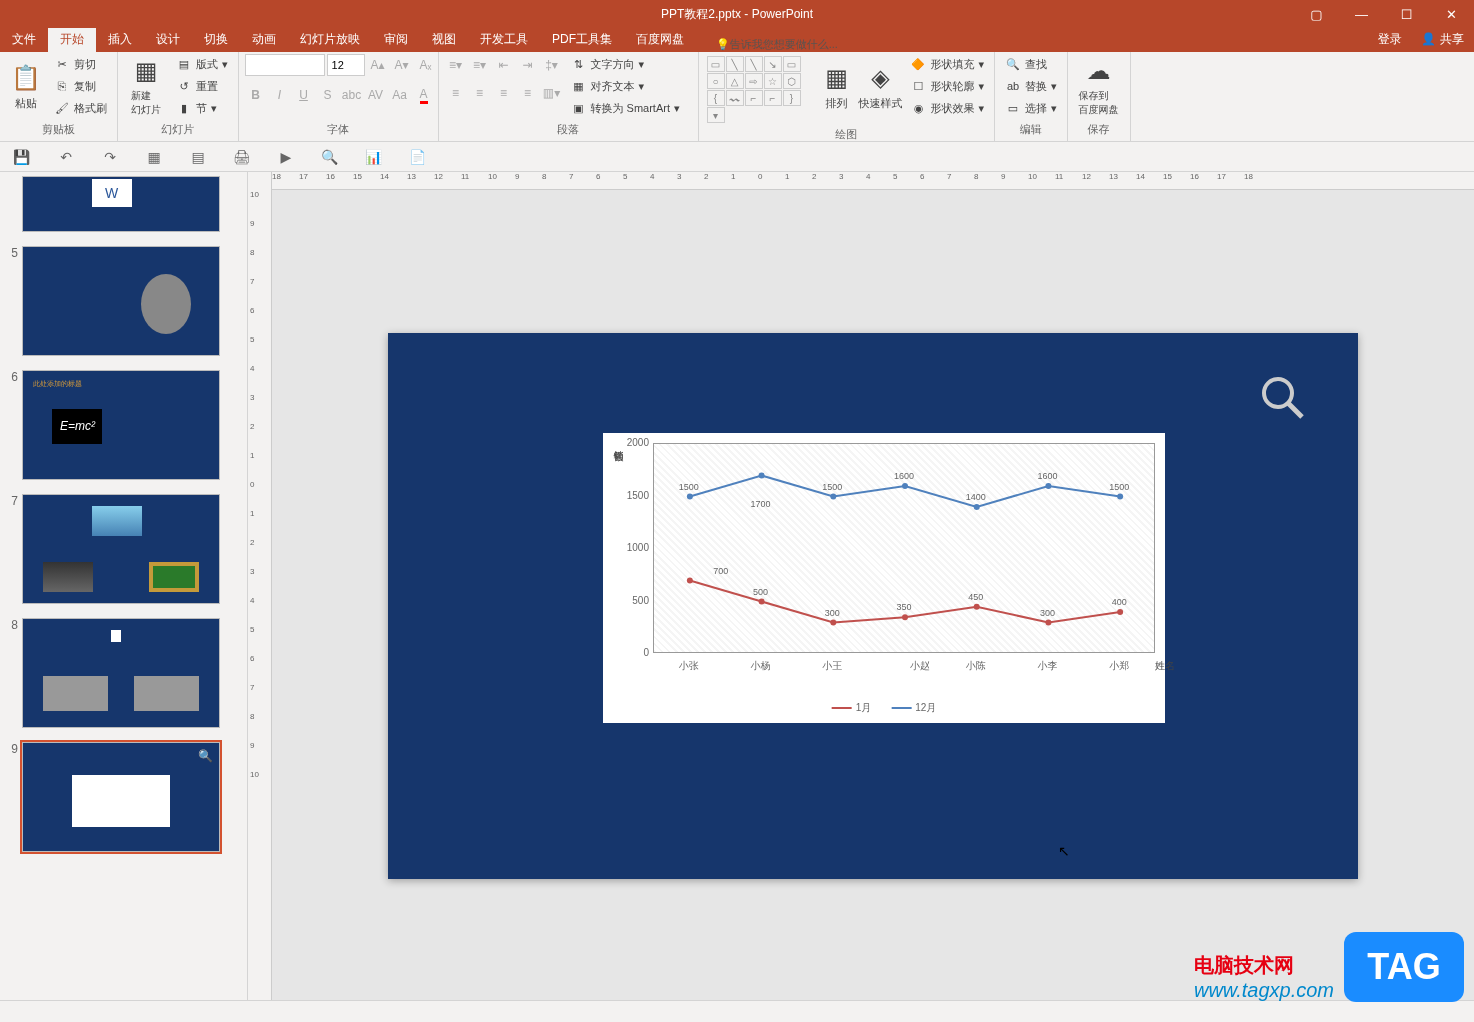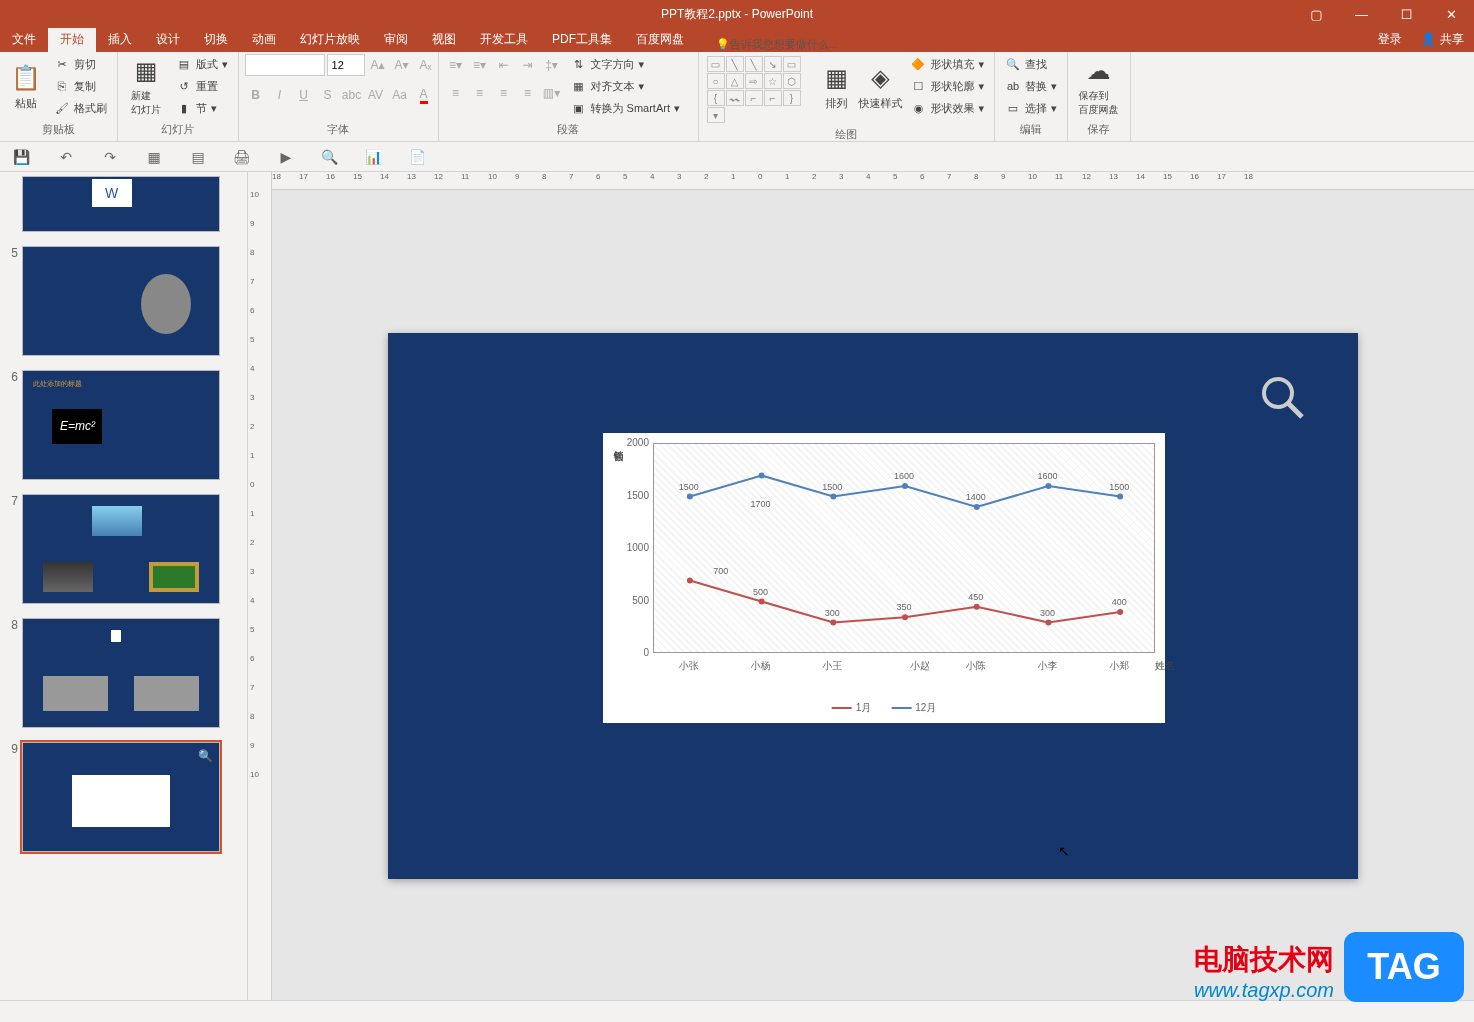--- a/index.html
+++ b/index.html
@@ -70,21 +70,21 @@
 .chart-xtick { position: absolute; bottom: 50px; font-size: 10px; color: #666; transform: translateX(-50%); }
 .chart-xaxis { position: absolute; right: 10px; bottom: 50px; font-size: 10px; color: #444; transform: translateX(20px); }
 .chart-legend { position: absolute; bottom: 8px; left: 50%; transform: translateX(-50%); display: flex; gap: 20px; font-size: 10px; color: #666; }
 .legend-item { display: flex; align-items: center; gap: 4px; }
 .legend-line { width: 20px; height: 2px; }
 .data-label { position: absolute; font-size: 9px; color: #666; transform: translate(-50%, -100%); }
 svg.lines { position: absolute; top: 0; left: 0; width: 100%; height: 100%; }
 
 
 .watermark { position: absolute; bottom: 20px; right: 140px; }
-.watermark .wm1 { font-size: 28px; font-weight: bold; color: #e60012; }
+.watermark .wm1 { font-size: 20px; font-weight: bold; color: #e60012; }
 .watermark .wm2 { font-size: 20px; color: #0088cc; font-style: italic; }
 .tag-badge { position: absolute; bottom: 20px; right: 10px; width: 120px; height: 70px; background: #1a8cff; border-radius: 12px; display: flex; align-items: center; justify-content: center; color: #fff; font-size: 36px; font-weight: bold; }
 
 .cursor { position: absolute; top: 510px; left: 670px; font-size: 14px; color: #000; }
 .statusbar { position: absolute; bottom: 0; left: 0; right: 0; height: 22px; background: #f3f2f1; border-top: 1px solid #d4d4d4; }
 </style>
 </head>
 <body>
 
 <div class="titlebar">

